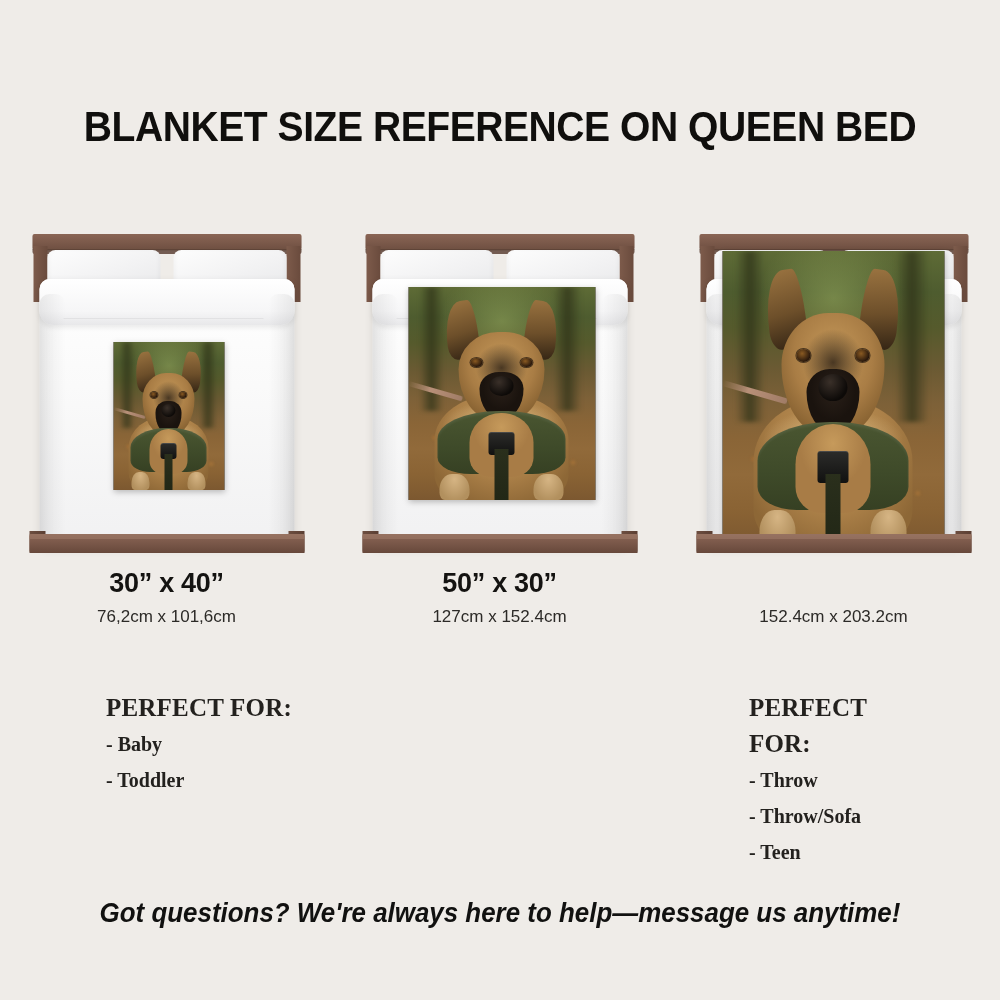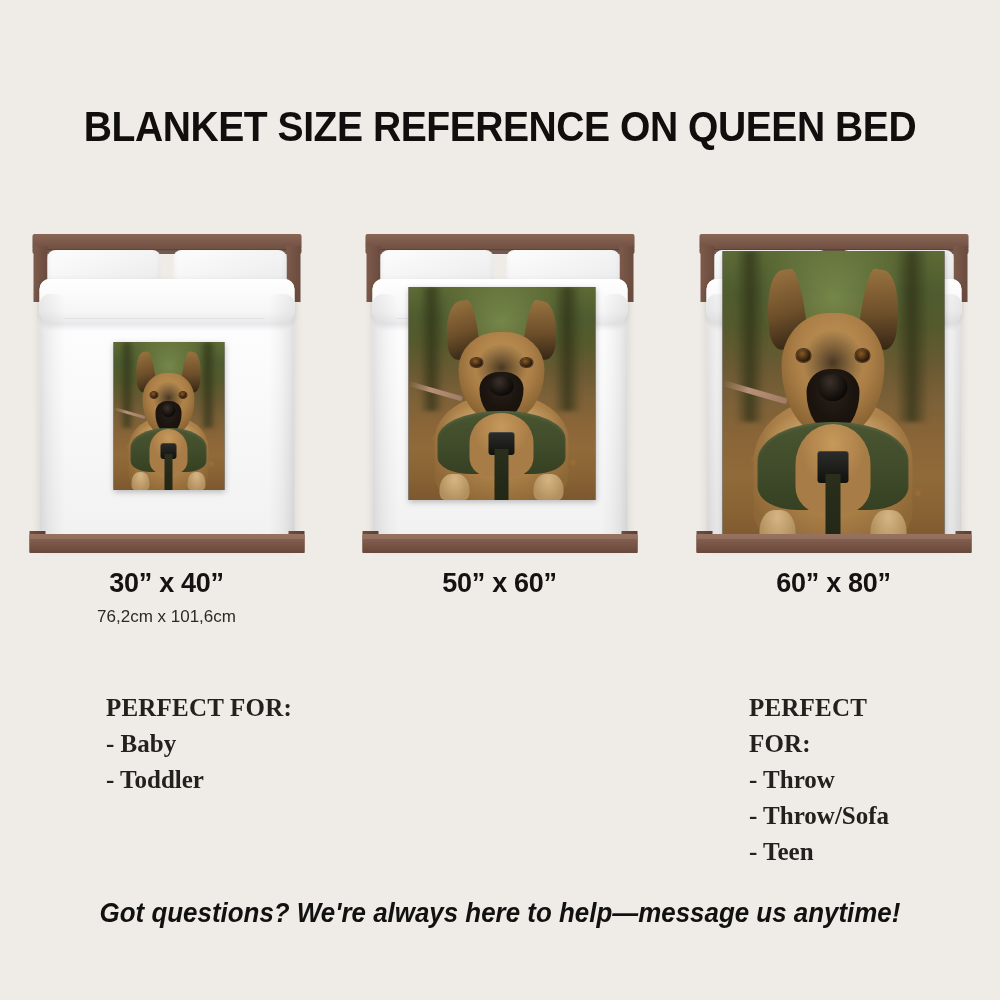--- a/index.html
+++ b/index.html
@@ -251,21 +251,21 @@
   
   .pf{
     position:absolute;top:690px;
     font-family:"Liberation Serif", serif;
     color:#23211e;
     font-weight:bold;
   }
   .pf.c0{left:106px;}
   .pf.c1{left:416px;}
   .pf-head{font-size:25px;line-height:36px;letter-spacing:.2px;}
-  .pf-item{font-size:25px;line-height:36px;white-space:nowrap;}
+  .pf-item{font-size:20px;line-height:36px;white-space:nowrap;}
 
   
   .tagline{
     position:absolute;left:0;top:898px;width:1000px;text-align:center;
     font-weight:bold;font-style:italic;font-size:27px;color:#111110;
     transform:scaleX(0.96);
     white-space:nowrap;
   }
 </style>
 </head>
@@ -378,21 +378,22 @@
               <div class="paw r"></div>
             </div>
           </div>
         </div>
 
         <div class="fpost l"></div>
         <div class="fpost r"></div>
         <div class="fb-rail"></div>
       </div>
 
-      <div class="size-in">50” x 60”</div>
+      <div class="size-in">50” x 30”</div>
+      <div class="size-cm">127cm x 152.4cm</div>
 
       <div class="pf c1">
         <div class="pf-head">PERFECT FOR:</div>
         <div class="pf-item">- Throw</div>
         <div class="pf-item">- Throw/Sofa</div>
         <div class="pf-item">- Teen</div>
       </div>
     </div>
 
     <div class="col c2">
@@ -437,21 +438,21 @@
               <div class="paw r"></div>
             </div>
           </div>
         </div>
 
         <div class="fpost l"></div>
         <div class="fpost r"></div>
         <div class="fb-rail"></div>
       </div>
 
-      <div class="size-in">60” x 80”</div>
+      <div class="size-cm">152.4cm x 203.2cm</div>
 
     </div>
 
   </div>
 
   <div class="tagline">Got questions? We're always here to help—message us anytime!</div>
 
 </div>
 
 </body></html>

